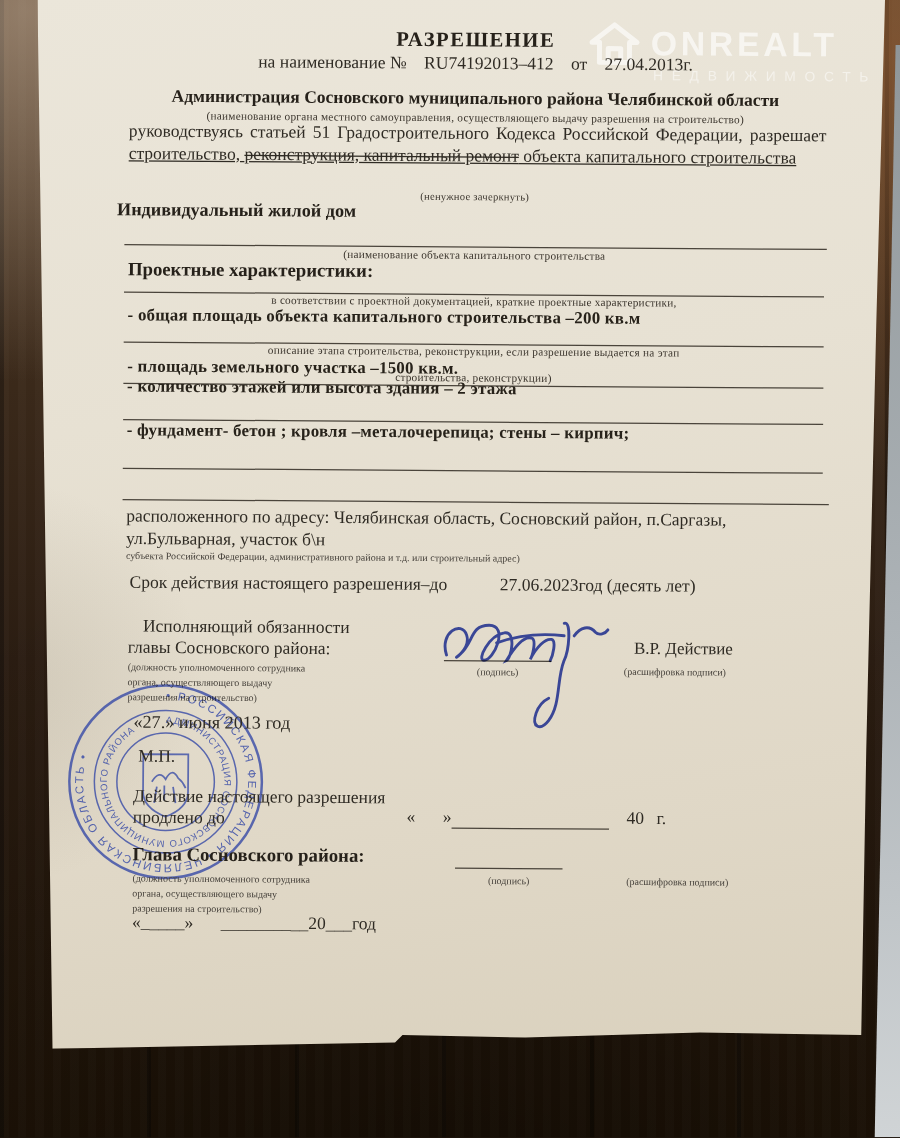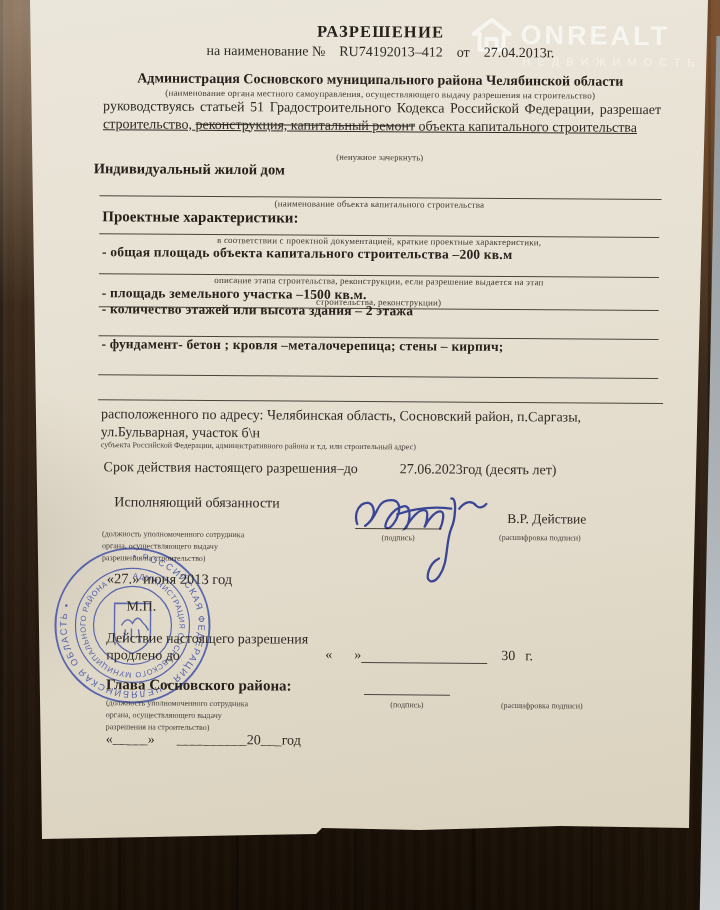--- a/index.html
+++ b/index.html
@@ -105,20 +105,21 @@
 
       <div class="abs body-txt" style="left:101px;top:407px;width:545px;">расположенного по адресу: Челябинская область, Сосновский район, п.Саргазы, ул.Бульварная, участок б\н</div>
       <div class="abs tiny" style="left:101px;top:441px;width:545px;">субъекта Российской Федерации, административного района и т.д. или строительный адрес)</div>
 
       <div class="abs" style="left:104px;top:461px;width:556px;display:flex;gap:42px;font-size:14px;">
         <span>Срок действия настоящего разрешения–до</span>
         <span>27.06.2023год (десять лет)</span>
       </div>
 
       <div class="abs body-txt" style="left:103px;top:495px;margin-left:12px;">Исполняющий обязанности</div>
+      <div class="abs body-txt" style="left:103px;top:512px;">главы Сосновского района:</div>
       <div class="abs tiny" style="left:103px;top:530px;width:200px;">
         <div>(должность уполномоченного сотрудника</div>
         <div>органа, осуществляющего выдачу</div>
         <div>разрешения на строительство)</div>
       </div>
 
       <div class="ln" style="left:356px;top:528px;width:86px;"></div>
       <div class="abs ctr tiny" style="left:352px;top:532px;width:94px;">(подпись)</div>
 
       <svg class="abs sig-svg" style="left:340px;top:484px;" width="170" height="110" viewBox="0 0 170 110">
@@ -150,30 +151,30 @@
           <textPath href="#ringI">АДМИНИСТРАЦИЯ СОСНОВСКОГО МУНИЦИПАЛЬНОГО РАЙОНА</textPath>
         </text>
         <g stroke="#3b4ea8" fill="none" stroke-width="1.4" opacity=".8">
           <path d="M 66,62 L 102,62 L 102,92 Q 102,105 84,112 Q 66,105 66,92 Z"></path>
           <path d="M 73,84 q 6,-10 11,-2 q 5,-10 10,-1 q 4,3 6,8"></path>
           <path d="M 77,88 l -2,13 M 90,88 l 2,13 M 83,87 l 0,12"></path>
         </g>
       </svg>
 
       <div class="abs" style="left:108px;top:572px;font-size:14.5px;">«27.» июня 2013 год</div>
-      <div class="abs" style="left:128px;top:600px;font-size:14px;">М.П.</div>
+      <div class="abs" style="left:112px;top:600px;font-size:14px;">М.П.</div>
 
       <div class="abs body-txt" style="left:108px;top:631px;">Действие настоящего разрешения</div>
       <div class="abs body-txt" style="left:108px;top:648px;">продлено до</div>
       <div class="abs" style="left:327px;top:647px;display:flex;align-items:flex-end;font-size:14px;">
         <span>«</span>
         <span style="width:22px;"></span>
         <span>»</span>
         <span class="fill-line" style="width:126px;"></span>
-        <span style="margin-left:14px;">30</span>
+        <span style="margin-left:14px;">40</span>
         <span style="margin-left:10px;">г.</span>
       </div>
 
       <div class="abs b" style="left:108px;top:678px;font-size:15px;color:#26211a;">Глава Сосновского района:</div>
       <div class="abs tiny" style="left:108px;top:699px;width:210px;">
         <div>(должность уполномоченного сотрудника</div>
         <div>органа, осуществляющего выдачу</div>
         <div>разрешения на строительство)</div>
       </div>
       <div class="ln" style="left:366px;top:694px;width:86px;"></div>

